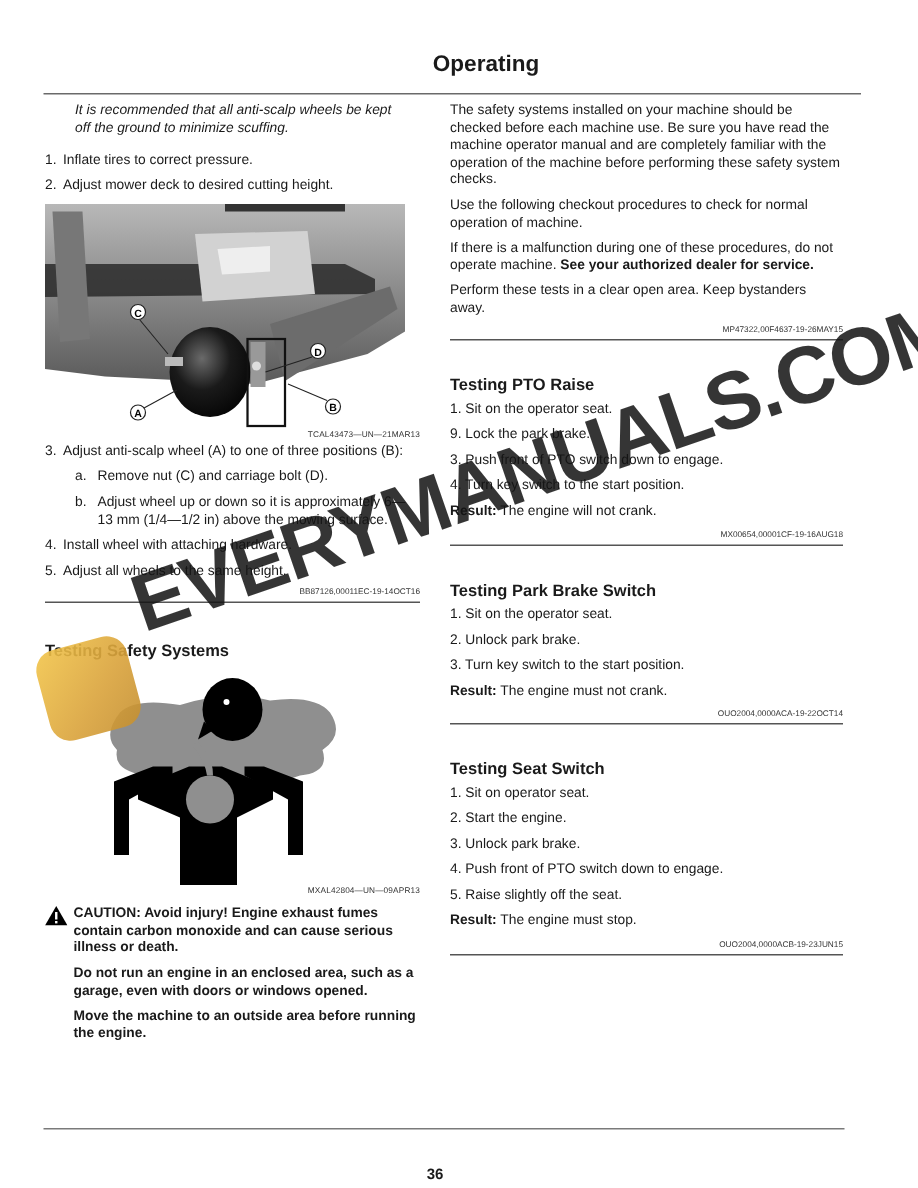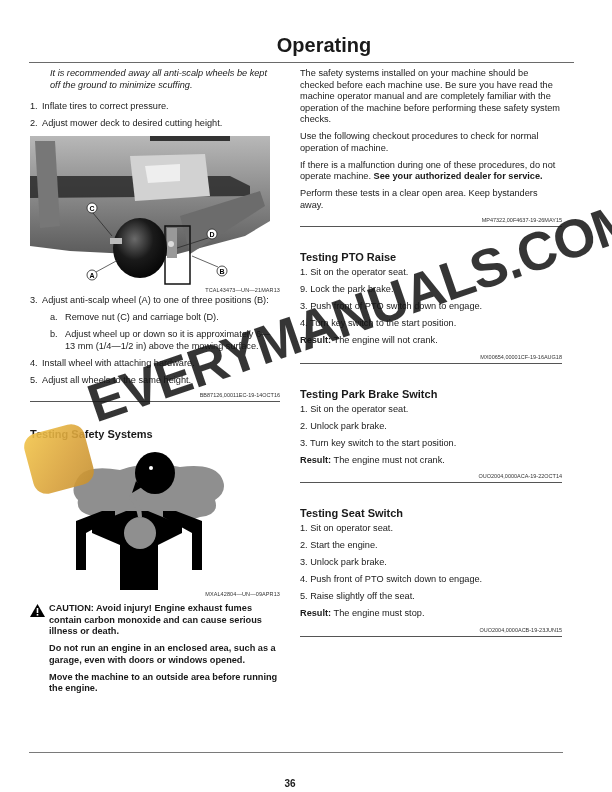--- a/index.html
+++ b/index.html
@@ -1,19 +1,19 @@
 <!DOCTYPE html>
 <html><head>
   <meta charset="utf-8">
   <style>
     * { margin: 0; padding: 0; box-sizing: border-box; }
     html, body { width: 612px; height: 792px; background: #ffffff; overflow: hidden; }
     body { position: relative; font-family: "Liberation Sans", sans-serif; color: #1a1a1a; }
 
-    .page-title { position: absolute; left: 0; width: 612px; top: 34px; text-align: center; font-size: 20px; font-weight: bold; padding-left: 36px; }
+    .page-title { position: absolute; left: 0; width: 612px; top: 34px; text-align: center; font-size: 15px; font-weight: bold; padding-left: 36px; }
     .title-rule { position: absolute; left: 29px; width: 545px; top: 62px; height: 1px; background: #6a6a6a; }
 
     .col { position: absolute; top: 68px; }
     .col-left { left: 30px; width: 250px; }
     .col-right { left: 300px; width: 262px; }
 
     p, li { font-size: 9.2px; line-height: 11.5px; }
     .note { font-style: italic; margin: 0 0 10px 20px; width: 220px; }
 
     ol.steps { list-style: none; }
@@ -44,21 +44,21 @@
     .wm-text { position: absolute; left: 40px; top: 72px; font-size: 54px; font-weight: bold; color: rgba(20,20,20,0.86); transform: rotate(-19deg); transform-origin: left bottom; letter-spacing: -1px; white-space: nowrap; font-family: "Liberation Sans", sans-serif; }
     .wm-logo { position: absolute; left: -32px; top: 128px; width: 62px; height: 62px; border-radius: 14px; background: linear-gradient(135deg, #f2c54a 0%, #d9a23a 60%, #c58f2f 100%); opacity: 0.9; transform: rotate(-15deg); }
   </style>
 </head>
 <body>
 
 <div class="page-title">Operating</div>
 <div class="title-rule"></div>
 
 <div class="col col-left">
-  <p class="note">It is recommended away all anti-scalp wheels be kept off the ground to minimize scuffing.</p>
+  <p class="note">It is recommended that all anti-scalp wheels be kept off the ground to minimize scuffing.</p>
   <ol class="steps">
     <li><span class="num">1.</span><span>Inflate tires to correct pressure.</span></li>
     <li><span class="num">2.</span><span>Adjust mower deck to desired cutting height.</span></li>
   </ol>
 
   <div class="figure">
     <svg width="240" height="150" viewBox="0 0 240 150">
       <defs>
         <radialGradient id="wheelG" cx="0.4" cy="0.35" r="0.7">
           <stop offset="0" stop-color="#6a6a6a"></stop>

